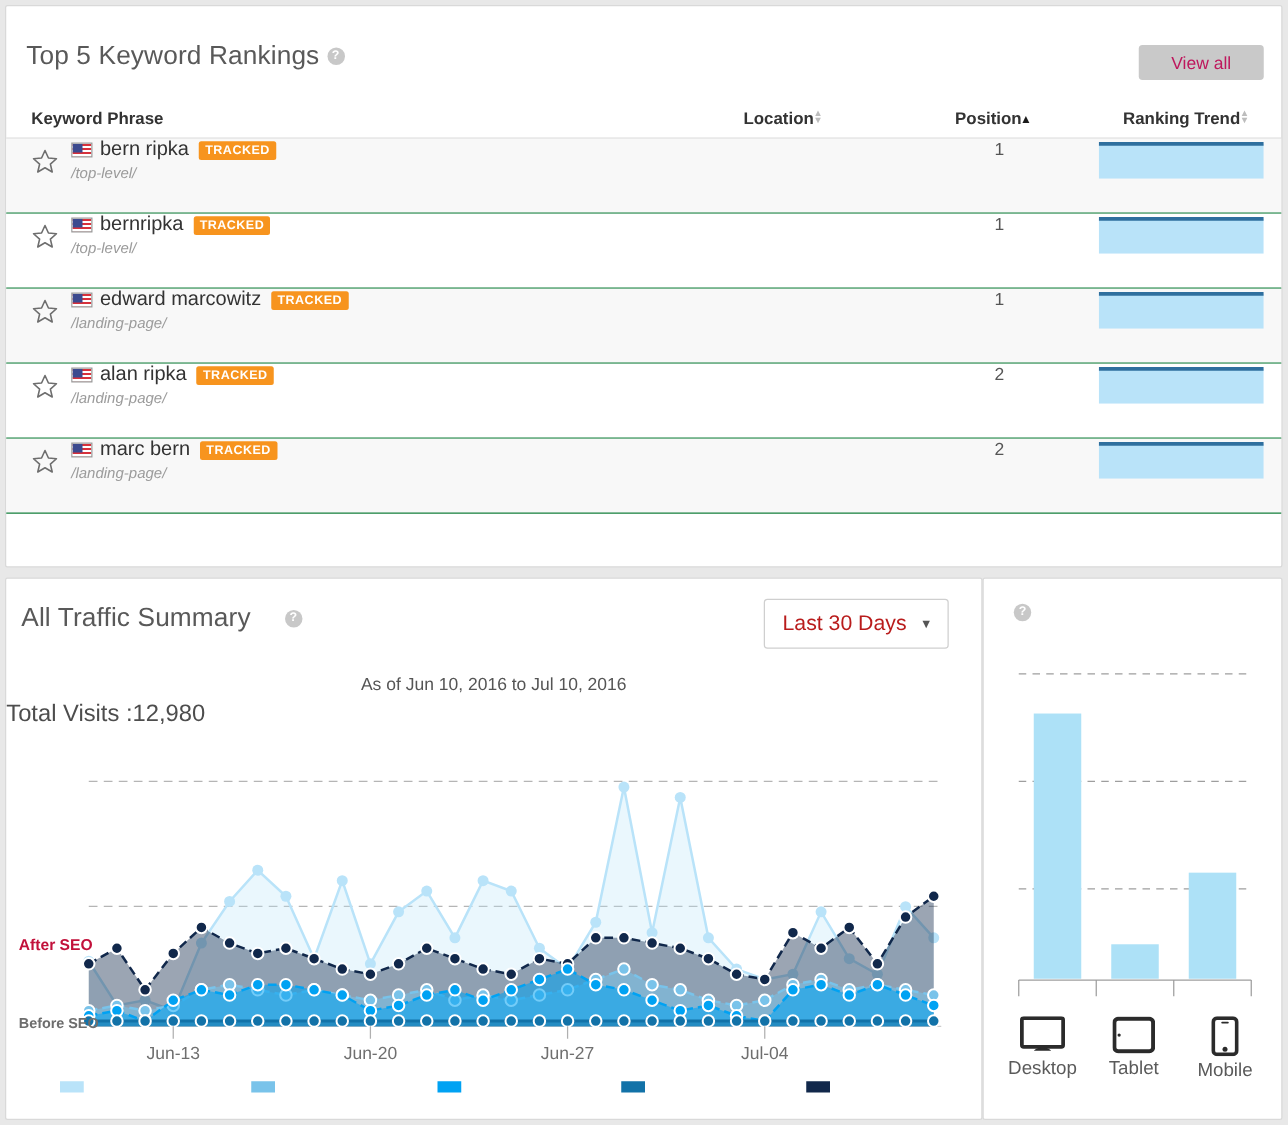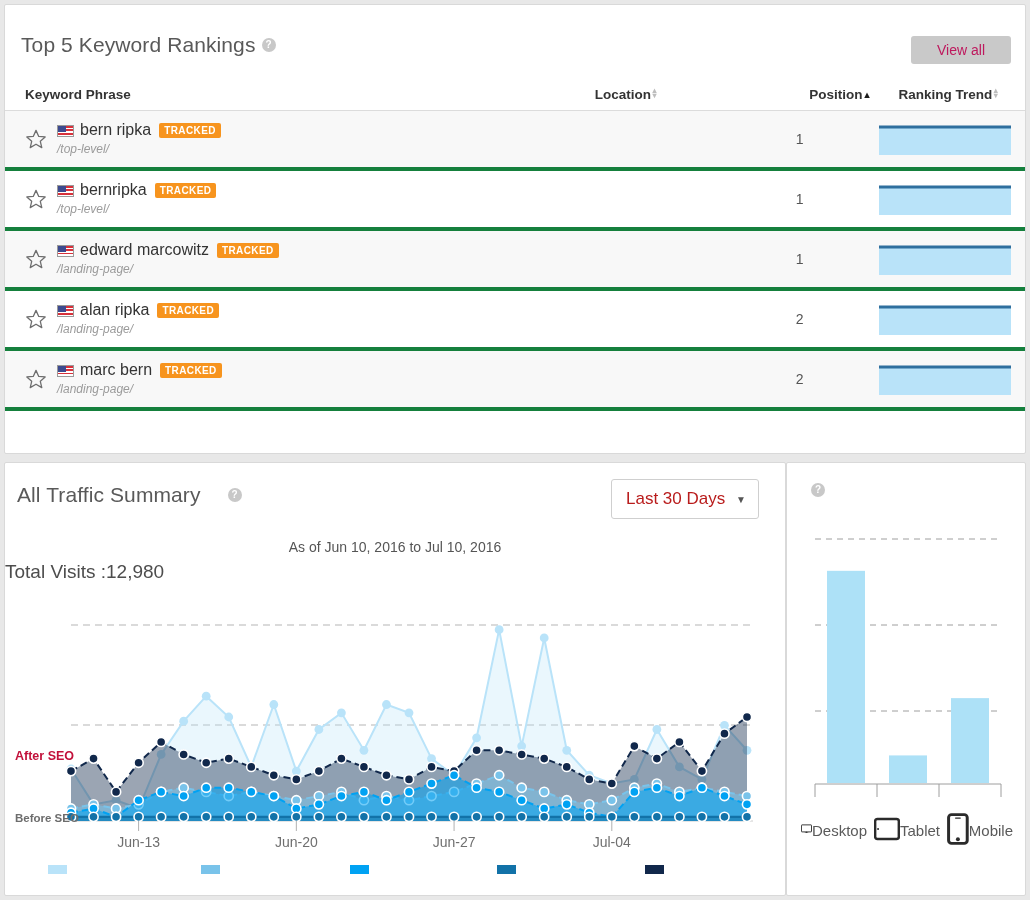--- a/index.html
+++ b/index.html
@@ -63,40 +63,40 @@
     padding: 0 14px 0 20px;
     border-bottom: 1px solid #dcdcdc;
     gap: 17px;
   }
   .kw-thead > div {
     font-size: 13.5px; font-weight: bold; color: #333333;
     padding-bottom: 8px;
   }
   .col-phrase { width: 540px; }
   .col-location { width: 160px; text-align: center; }
-  .col-position { width: 160px; text-align: right; }
+  .col-position { width: 160px; text-align: center; }
   .col-trend { width: 132px; text-align: center; }
   .sort-both, .sort-asc {
     display: inline-block; width: 7px; position: relative; top: -1px;
   }
   .sort-both::before {
     content: "\25B4"; display: block; font-size: 8px; color: #bdbdbd; line-height: 5px;
   }
   .sort-both::after {
     content: "\25BE"; display: block; font-size: 8px; color: #bdbdbd; line-height: 5px;
   }
   .sort-asc::before {
     content: "\25B4"; display: block; font-size: 10px; color: #1a1a1a; line-height: 8px;
   }
 
   .kw-row {
-    display: flex; align-items: center;
+    display: flex; align-items: flex-start;
     height: 60px;
     padding: 0 14px 0 20px;
-    border-bottom: 4px solid #15803d;
+    border-bottom: 1px solid #15803d;
   }
   .kw-row.odd { background: #f8f8f8; }
   .kw-row.even { background: #ffffff; }
 
   .cell-phrase { width: 540px; display: flex; align-items: center; }
   .star-icon {
     width: 22px; height: 22px; margin-right: 10px;
     flex: 0 0 22px;
     cursor: pointer;
   }
@@ -179,21 +179,21 @@
     position: absolute; width: 19px; height: 9px; top: 4px;
   }
 
   #td-header { position: absolute; left: 18px; top: 20px; display: flex; align-items: center; }
   #dist-chart { position: absolute; left: 0; top: 62px; width: 240px; height: 300px; }
   #dist-labels {
     position: absolute; left: 14px; top: 350px; width: 212px;
     display: flex; justify-content: space-between;
   }
   .dist-item {
-    width: 66px; display: flex; flex-direction: row; align-items: center;
+    width: 66px; display: flex; flex-direction: column; align-items: center;
   }
   .dist-label { font-size: 15px; color: #5a5a5a; margin-top: 3px; }
   .axis-line { stroke: #9e9e9e; stroke-width: 1; }
 </style>
 </head>
 <body>
 
 <div id="root">
 
   <div class="panel" id="keyword-panel">

